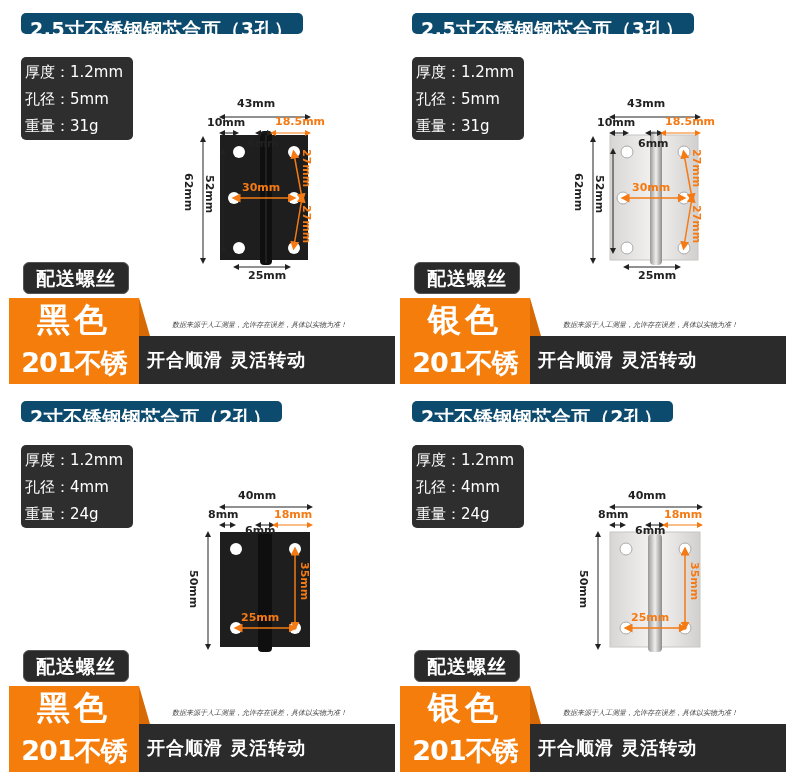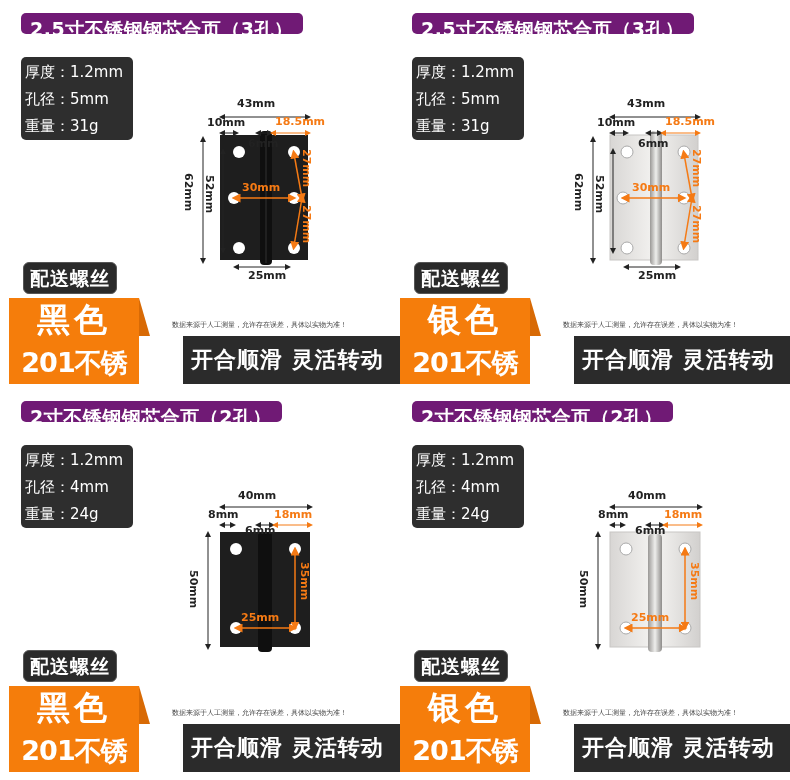--- a/index.html
+++ b/index.html
@@ -1,27 +1,27 @@
 <!DOCTYPE html>
 <html><head>
 <meta charset="utf-8">
 <style>
   * { box-sizing: border-box; margin: 0; padding: 0; }
   body { width: 790px; height: 780px; background: #ffffff; font-family: "DejaVu Sans", sans-serif; overflow: hidden; position: relative; }
   .panel { position: absolute; width: 395px; height: 390px; }
-  .title-pill { position: absolute; left: 21px; top: 13px; height: 21px; background: #701a75; border-radius: 5px; color: #fff; font-weight: bold; font-size: 19px; line-height: 32px; padding: 0 10px 0 9px; white-space: nowrap; letter-spacing: 0.5px; text-align: right; }
+  .title-pill { position: absolute; left: 21px; top: 13px; height: 21px; background: #0c4a6e; border-radius: 5px; color: #fff; font-weight: bold; font-size: 19px; line-height: 32px; padding: 0 10px 0 9px; white-space: nowrap; letter-spacing: 0.5px; text-align: right; }
   .spec-box { position: absolute; left: 21px; top: 57px; width: 112px; height: 83px; background: #2e2e2e; border-radius: 5px; color: #fff; font-size: 15px; padding: 2px 0 0 4px; }
   .spec-row { height: 27px; line-height: 27px; white-space: nowrap; }
-  .screws { position: absolute; left: 23px; top: 262px; background: #2a2a2a; border-radius: 6px; color: #fff; font-weight: bold; font-size: 19px; padding: 1px 6px; line-height: 28px; border: 1px solid #555; letter-spacing: 1px; }
+  .screws { position: absolute; left: 23px; top: 262px; background: #2a2a2a; border-radius: 6px; color: #fff; font-weight: bold; font-size: 19px; padding: 1px 12px; line-height: 28px; border: 1px solid #555; letter-spacing: 1px; }
   .orange-block { position: absolute; left: 9px; top: 298px; width: 130px; height: 86px; background: #f57d0b; color: #fff; font-weight: bold; text-align: center; }
   .orange-block .c1 { font-size: 33px; line-height: 40px; letter-spacing: 4px; margin-top: 2px; }
   .orange-block .c2 { font-size: 27px; line-height: 46px; letter-spacing: -1px; }
   .fold { position: absolute; left: 139px; top: 298px; width: 0; height: 0; border-left: 11px solid #d86a05; border-top: 38px solid transparent; }
-  .dark-band { position: absolute; left: 139px; top: 336px; width: 256px; height: 48px; background: #2b2b2b; color: #fff; font-weight: bold; font-size: 22px; line-height: 48px; padding-left: 8px; white-space: nowrap; letter-spacing: 1px; margin-left: 44px; }
-  .disclaimer { position: absolute; left: 172px; top: 320px; font-size: 7px; color: #444; white-space: nowrap; }
+  .dark-band { position: absolute; left: 139px; top: 336px; width: 256px; height: 48px; background: #2b2b2b; color: #fff; font-weight: bold; font-size: 18px; line-height: 48px; padding-left: 8px; white-space: nowrap; letter-spacing: 1px; }
+  .disclaimer { position: absolute; left: 172px; top: 320px; font-size: 7px; color: #444; white-space: nowrap; font-style: italic; }
   .diagram { position: absolute; }
   .dim { position: absolute; font-size: 11px; font-weight: bold; color: #222; white-space: nowrap; }
   .dim.or { color: #f57a14; }
   .vtext { transform: rotate(90deg); transform-origin: left top; }
   svg { position: absolute; left: 0; top: 0; overflow: visible; }
 </style>
 </head>
 <body>
 
 <div class="panel" style="left:0;top:0;">

